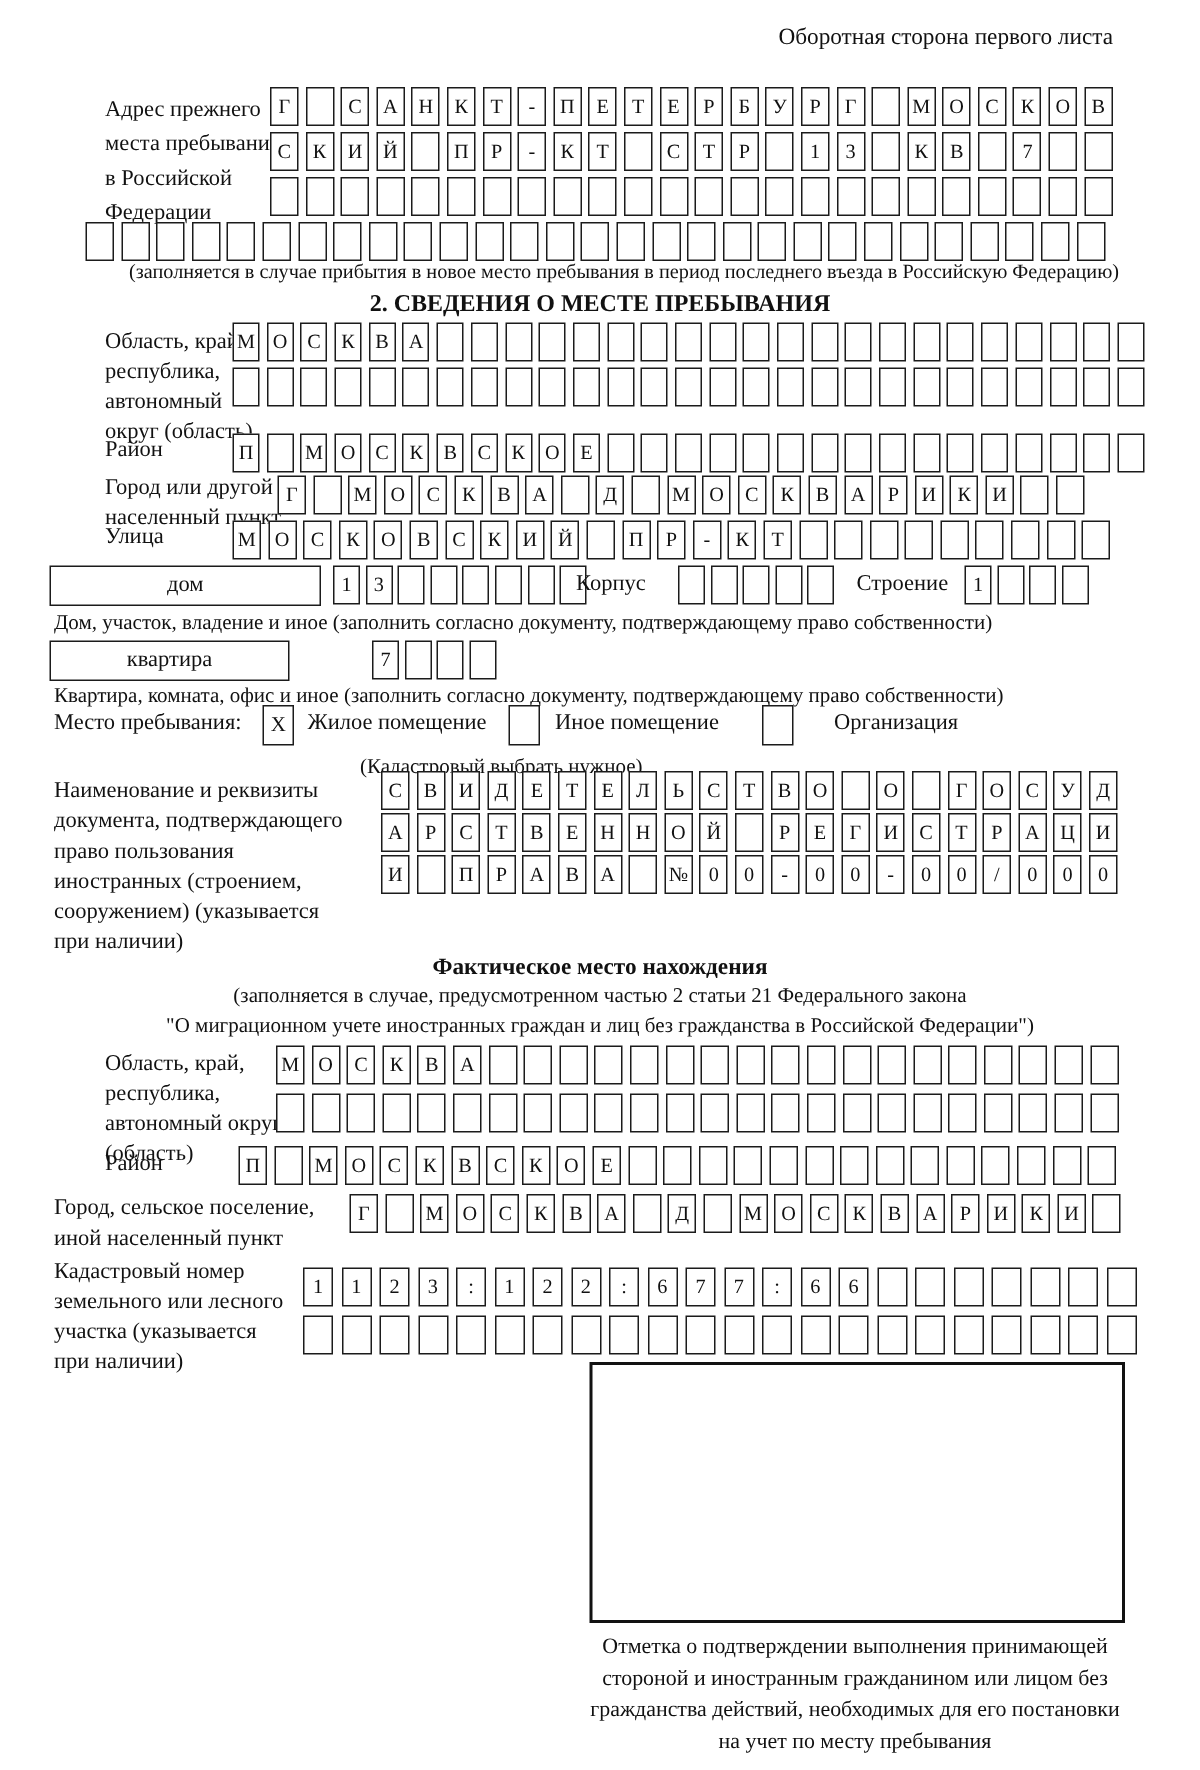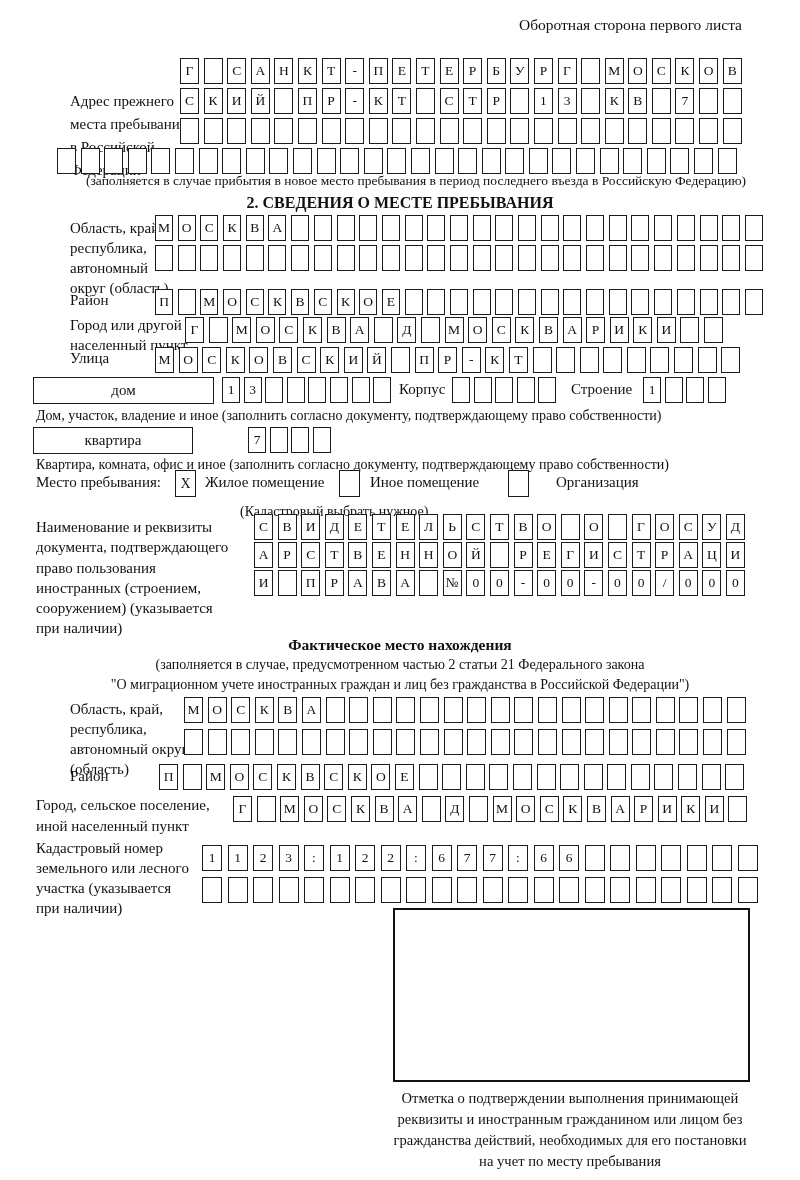--- a/index.html
+++ b/index.html
@@ -2,21 +2,21 @@
 <html><head>
 <meta charset="utf-8">
 <style>
   html,body{margin:0;padding:0;background:#fff;}
   .form{
     position:relative;width:800px;height:1180px;background:#ffffff;
     font-family:"Liberation Serif","DejaVu Serif",serif;color:#111;overflow:hidden;border-radius:25px;
   }
   .txt{position:absolute;font-size:15px;white-space:nowrap;}
   .lbl{position:absolute;font-size:15px;line-height:20px;white-space:nowrap;}
-  .lbl.lh23{line-height:23px;margin-top:28px;}
+  .lbl.lh23{line-height:23px;}
   .lbl.lh21{line-height:21px;}
   .note{position:absolute;font-size:13.5px;white-space:nowrap;}
   .center{left:0;width:800px;text-align:center;}
   .heading{position:absolute;font-size:16px;font-weight:bold;}
   .row{position:absolute;display:flex;gap:4.6px;}
   .cell{
     flex:0 0 auto;width:19px;height:26px;box-sizing:border-box;
     border:1.5px solid #1b1b1b;display:flex;align-items:center;justify-content:center;
     font-size:13.5px;background:#fff;
   }
@@ -41,21 +41,21 @@
   #obl1-r1{left:155px;top:215px;}
   #obl1-r2{left:155px;top:245px;}
   #raion1-label{left:70px;top:292px;}
   #raion1-row{left:155px;top:289px;}
   #gorod1-label{left:70px;top:315px;}
   #gorod1-row{left:185px;top:317px;}
   #ulitsa-label{left:70px;top:350px;}
   #ulitsa-row{left:155px;top:347px;}
   #dom-box{left:33px;top:377px;width:181px;}
   #dom-cells{left:222px;top:377px;}
-  #korpus-label{left:399px;top:381px;}
+  #korpus-label{left:384px;top:381px;}
   #korpus-cells{left:452px;top:377px;}
   #stroenie-label{left:571px;top:381px;}
   #stroenie-cells{left:643px;top:377px;}
   #dom-note{left:36px;top:408px;font-size:14px;}
   #kv-box{left:33px;top:427px;width:160px;}
   #kv-cells{left:248px;top:427px;}
   #kv-note{left:36px;top:457px;font-size:14px;}
   #mesto-label{left:36px;top:474px;}
   #mesto-cb1{left:175px;top:470px;}
   #mesto-opt1{left:205px;top:474px;}
@@ -663,18 +663,18 @@
       <span class="cell"></span>
       <span class="cell"></span>
       <span class="cell"></span>
       <span class="cell"></span>
       <span class="cell"></span>
     </div>
 
   <div id="stamp-box"></div>
   <div id="stamp-caption">
       <div>Отметка о подтверждении выполнения принимающей</div>
-      <div>реквизиты и иностранным гражданином или лицом без</div>
+      <div>стороной и иностранным гражданином или лицом без</div>
       <div>гражданства действий, необходимых для его постановки</div>
       <div>на учет по месту пребывания</div>
     </div>
 
 </div>
 
 </body></html>

